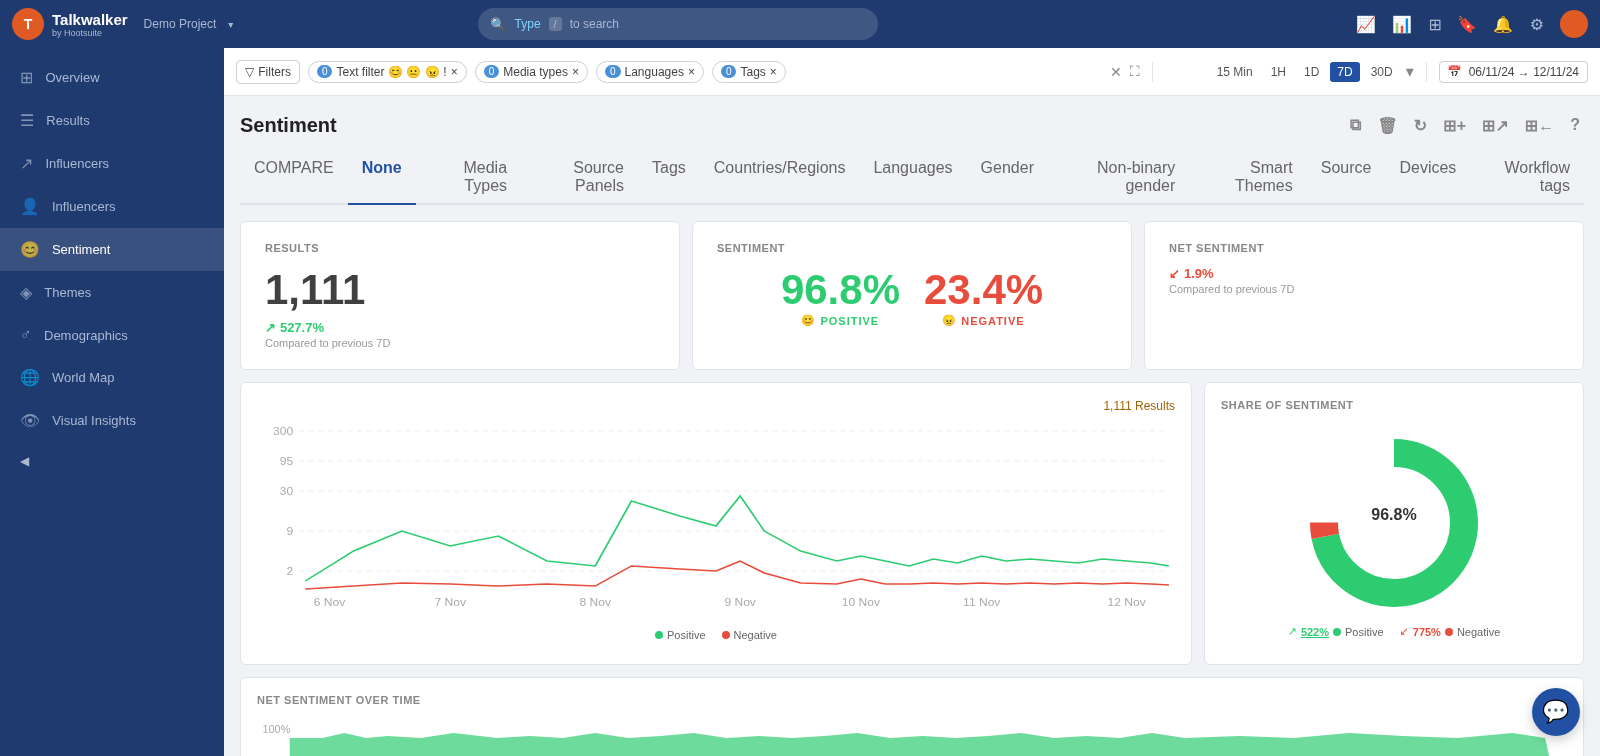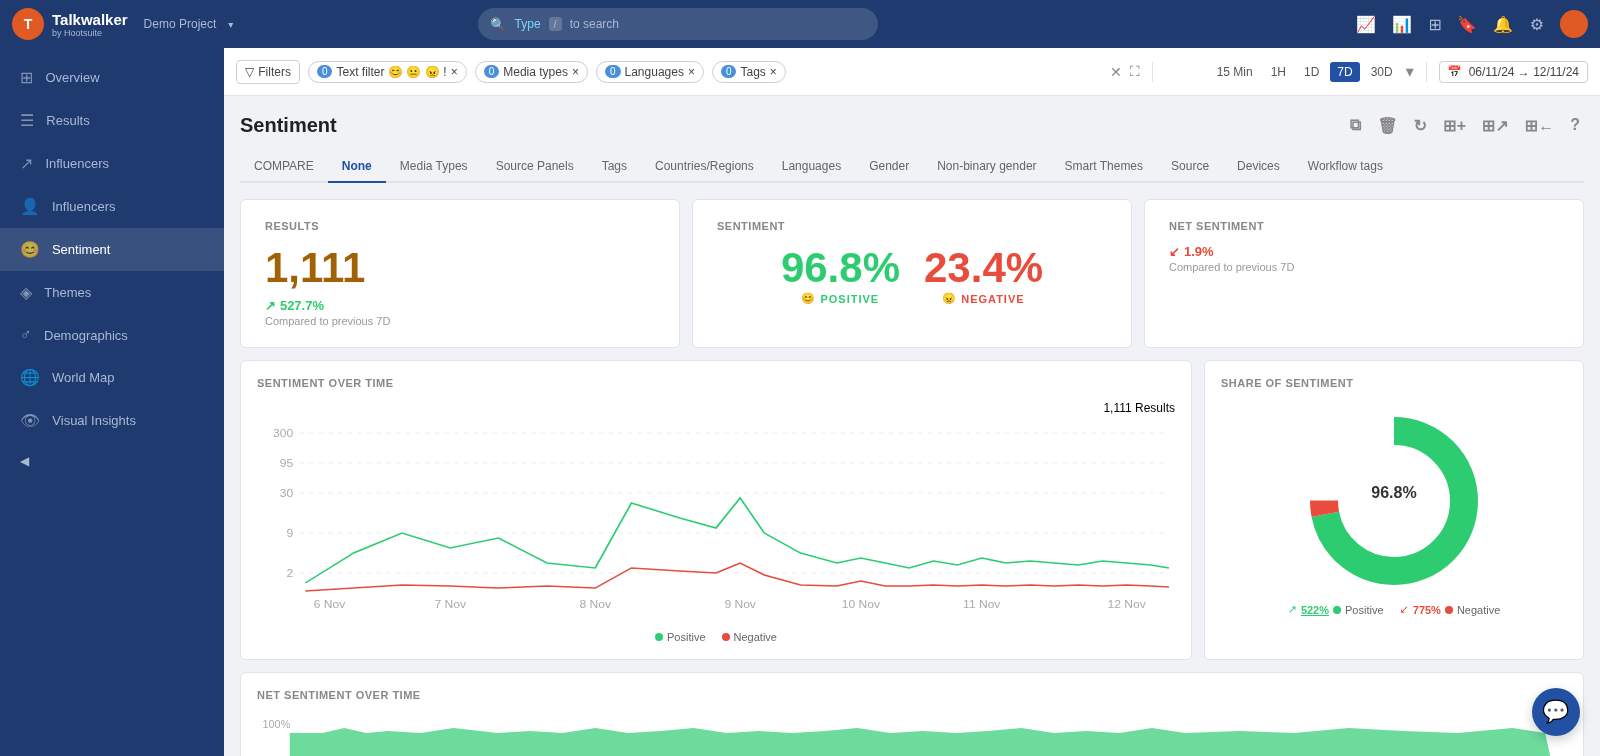--- a/index.html
+++ b/index.html
@@ -109,45 +109,45 @@
     .date-range { display: flex; align-items: center; gap: 6px; border: 1px solid #ccd0d8; border-radius: 4px; padding: 3px 8px; font-size: 12px; color: #444; cursor: pointer; }
 
     
     .page-content { padding: 16px; }
     .page-title { font-size: 20px; font-weight: 600; color: #222; margin-bottom: 12px; display: flex; justify-content: space-between; align-items: center; }
     .page-title-actions { display: flex; gap: 8px; }
     .title-action-btn { color: #888; cursor: pointer; font-size: 16px; padding: 4px; }
 
     
     .tabs { display: flex; gap: 0; border-bottom: 2px solid #e0e4ea; margin-bottom: 16px; }
-    .tab { padding: 8px 14px; font-size: 12px; color: #666; cursor: pointer; border-bottom: 2px solid transparent; margin-bottom: -2px; text-align: right; }
+    .tab { padding: 8px 14px; font-size: 16px; color: #666; cursor: pointer; border-bottom: 2px solid transparent; margin-bottom: -2px; text-align: right; }
     .tab.active { color: #2251a3; border-bottom-color: #2251a3; font-weight: 600; }
 
     
     .stats-row { display: grid; grid-template-columns: 1fr 1fr 1fr; gap: 12px; margin-bottom: 12px; }
     .stat-card { background: white; border-radius: 6px; padding: 20px 24px; border: 1px solid #e0e4ea; }
     .stat-label { font-size: 11px; font-weight: 700; color: #888; letter-spacing: 0.5px; text-transform: uppercase; margin-bottom: 12px; }
-    .stat-value { font-size: 42px; font-weight: 800; color: #a16207; }
+    .stat-value { font-size: 42px; font-weight: 800; color: #404040; }
     .stat-change { display: flex; align-items: center; gap: 4px; margin-top: 6px; }
     .stat-change.positive { color: #2ecc71; font-size: 13px; font-weight: 600; }
     .stat-change.negative { color: #e74c3c; font-size: 13px; font-weight: 600; }
     .stat-compare { font-size: 11px; color: #999; margin-top: 2px; }
 
     .sentiment-values { display: flex; gap: 24px; align-items: center; justify-content: center; }
     .sentiment-positive { color: #2ecc71; font-size: 42px; font-weight: 800; text-align: center; }
     .sentiment-negative { color: #e74c3c; font-size: 42px; font-weight: 800; text-align: center; }
     .sentiment-label { font-size: 11px; font-weight: 700; letter-spacing: 1px; display: flex; align-items: center; gap: 4px; justify-content: center; }
     .sentiment-label.pos { color: #2ecc71; }
     .sentiment-label.neg { color: #e74c3c; }
 
     
     .charts-row { display: grid; grid-template-columns: 1fr 380px; gap: 12px; margin-bottom: 12px; }
     .chart-card { background: white; border-radius: 6px; padding: 16px; border: 1px solid #e0e4ea; }
     .chart-title { font-size: 11px; font-weight: 700; color: #888; letter-spacing: 0.5px; text-transform: uppercase; margin-bottom: 12px; }
-    .chart-results { text-align: right; font-size: 12px; color: #000000; margin-bottom: 8px; }
+    .chart-results { text-align: right; font-size: 12px; color: #a16207; margin-bottom: 8px; }
 
     
     .line-chart-container { position: relative; height: 200px; }
     .chart-legend { display: flex; gap: 16px; justify-content: center; margin-top: 8px; }
     .legend-item { display: flex; align-items: center; gap: 4px; font-size: 11px; color: #666; }
     .legend-dot { width: 8px; height: 8px; border-radius: 50%; }
 
     
     .donut-container { display: flex; flex-direction: column; align-items: center; justify-content: center; padding: 10px 0; }
     .donut-chart { position: relative; width: 180px; height: 180px; }
@@ -365,21 +365,20 @@
             <span>↙</span>
             <span>1.9%</span>
           </div>
           <div class="stat-compare">Compared to previous 7D</div>
         </div>
       </div>
 
       <div class="charts-row">
 
         <div class="chart-card">
-          <div class="chart-title">SENTIMENT OVER TIME</div>
           <div class="chart-results">1,111 Results</div>
           <div class="line-chart-container">
             <svg width="100%" height="190" viewBox="0 0 760 190" preserveAspectRatio="none">
 
               <line x1="35" y1="10" x2="755" y2="10" stroke="#eee" stroke-dasharray="4,4"></line>
               <line x1="35" y1="40" x2="755" y2="40" stroke="#eee" stroke-dasharray="4,4"></line>
               <line x1="35" y1="70" x2="755" y2="70" stroke="#eee" stroke-dasharray="4,4"></line>
               <line x1="35" y1="110" x2="755" y2="110" stroke="#eee" stroke-dasharray="4,4"></line>
               <line x1="35" y1="150" x2="755" y2="150" stroke="#eee" stroke-dasharray="4,4"></line>
 

